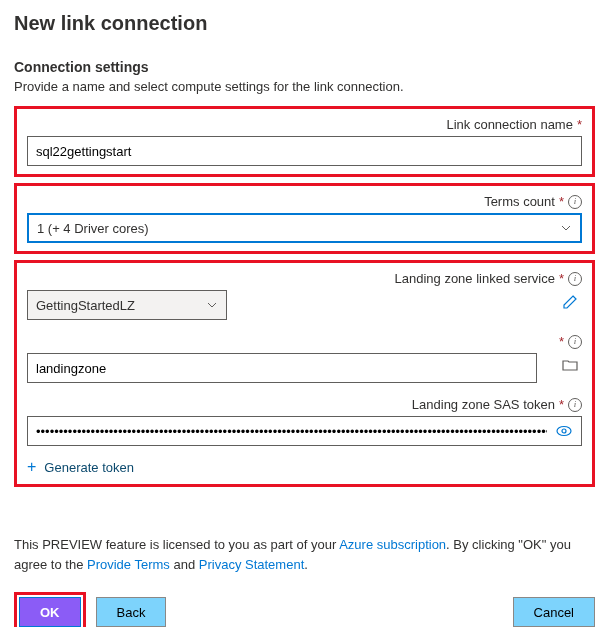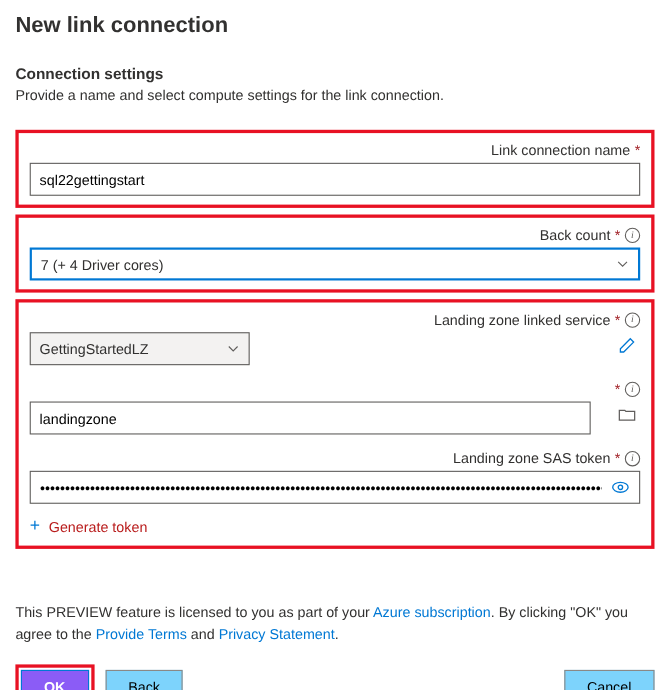--- a/index.html
+++ b/index.html
@@ -6,21 +6,21 @@
   body {
     font-family: "Segoe UI", -apple-system, sans-serif;
     font-size: 13px;
     color: #323130;
     background: #fff;
     width: 609px;
     padding: 12px 14px;
   }
   h1 { font-size: 20px; font-weight: 600; margin-bottom: 24px; }
   h2 { font-size: 14px; font-weight: 600; margin-bottom: 4px; }
-  .subtext { font-size: 13px; color: #323130; margin-bottom: 24px; }
+  .subtext { font-size: 13px; color: #323130; margin-bottom: 12px; }
   .hlbox { border: 3px solid #e81123; padding: 8px 10px; margin-bottom: 6px; }
   .field-label { font-size: 13px; margin-bottom: 4px; display: flex; align-items: center; gap: 4px; justify-content: flex-end; }
   .req { color: #a4262c; }
   .info-icon { display: inline-flex; align-items: center; justify-content: center; width: 14px; height: 14px; border: 1px solid #605e5c; border-radius: 50%; font-size: 9px; line-height: 1; color: #605e5c; font-style: italic; font-family: Georgia, serif; }
   .text-input, .select-box {
     width: 100%;
     height: 30px;
     padding: 4px 8px;
     font-size: 13px;
     border: 1px solid #605e5c;
@@ -60,26 +60,26 @@
 <div class="hlbox">
   <div class="field-label">
     <span>Link connection name</span>
       <span class="req">*</span>
   </div>
   <input class="text-input" type="text" value="sql22gettingstart" style="">
 </div>
 
 <div class="hlbox">
   <div class="field-label">
-    <span>Back count</span>
+    <span>Terms count</span>
       <span class="req">*</span>
     <span class="info-icon">i</span>
   </div>
   <div class="select-box focused">
-    <span>7 (+ 4 Driver cores)</span>
+    <span>1 (+ 4 Driver cores)</span>
     <span class="chevron">
       <svg width="12" height="12" viewBox="0 0 12 12">
           <path d="M2 4 L6 8 L10 4" stroke="#605e5c" stroke-width="1" fill="none"></path>
         </svg>
     </span>
   </div>
 </div>
 
 <div class="hlbox">
 
@@ -135,21 +135,21 @@
       <input class="text-input" type="text" value="•••••••••••••••••••••••••••••••••••••••••••••••••••••••••••••••••••••••••••••••••••••••••••••••••••••••••••••••••••••••••••…" style="">
       <span class="icon-btn eye-btn">
         <svg width="18" height="18" viewBox="0 0 18 18">
             <ellipse cx="9" cy="9" rx="7" ry="4.5" fill="none" stroke="#0078d4" stroke-width="1.2"></ellipse>
             <circle cx="9" cy="9" r="2" fill="none" stroke="#0078d4" stroke-width="1.2"></circle>
           </svg>
       </span>
     </div>
     <div class="gen-token">
       <span class="plus">+</span>
-      <span style="color:#b91c1c;">Generate token</span>
+      <span style="color:#0c4a6e;">Generate token</span>
     </div>
   </div>
 
 </div>
 
 <p class="preview-note">
   <span>This PREVIEW feature is licensed to you as part of your </span><span class="link">Azure subscription</span><span>. By clicking "OK" you agree to the </span><span class="link">Provide Terms</span><span> and </span><span class="link">Privacy Statement</span><span>.</span>
 </p>
 
 <div class="btn-row">

